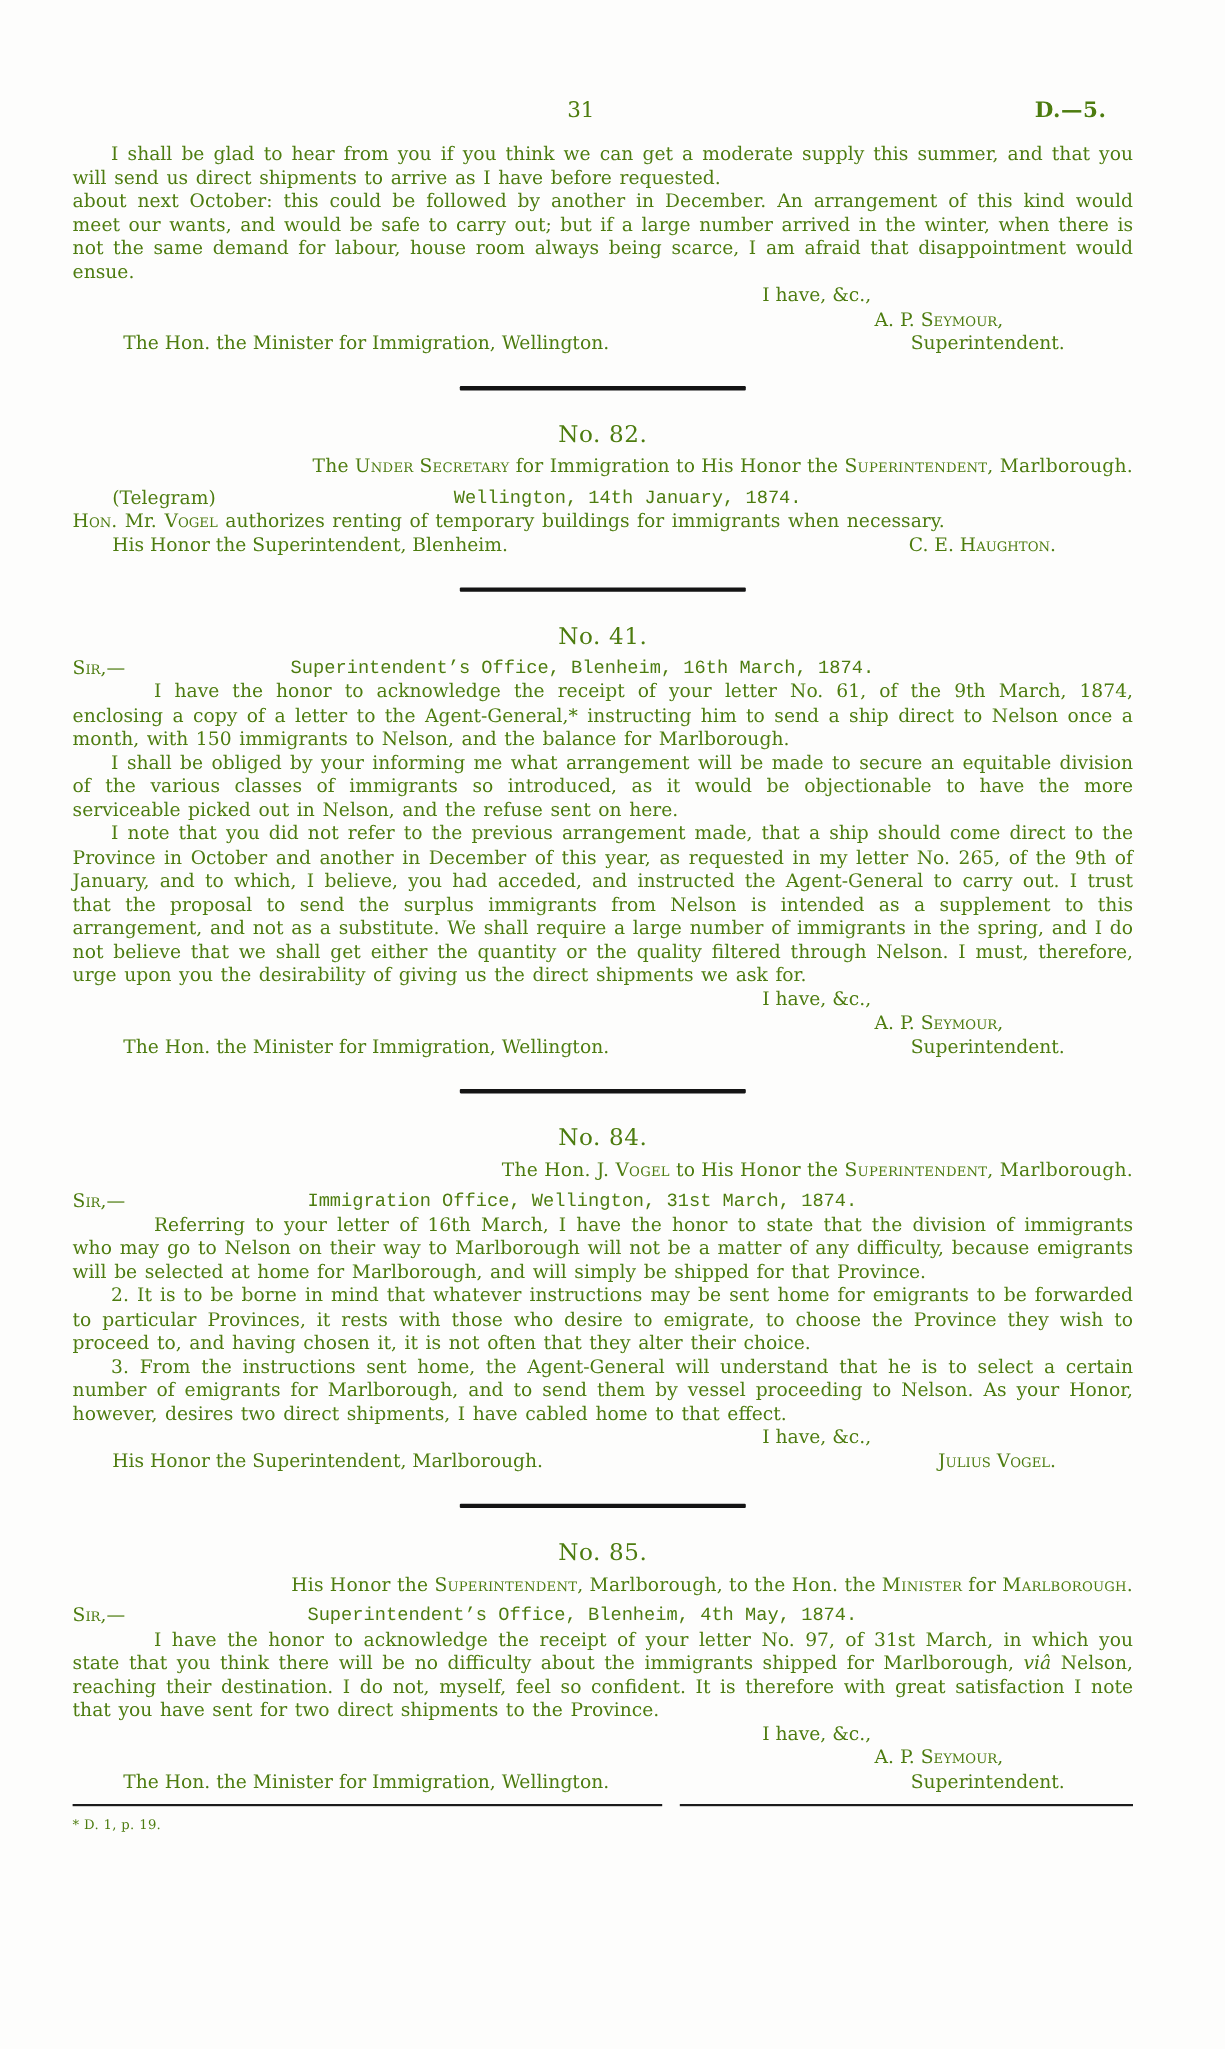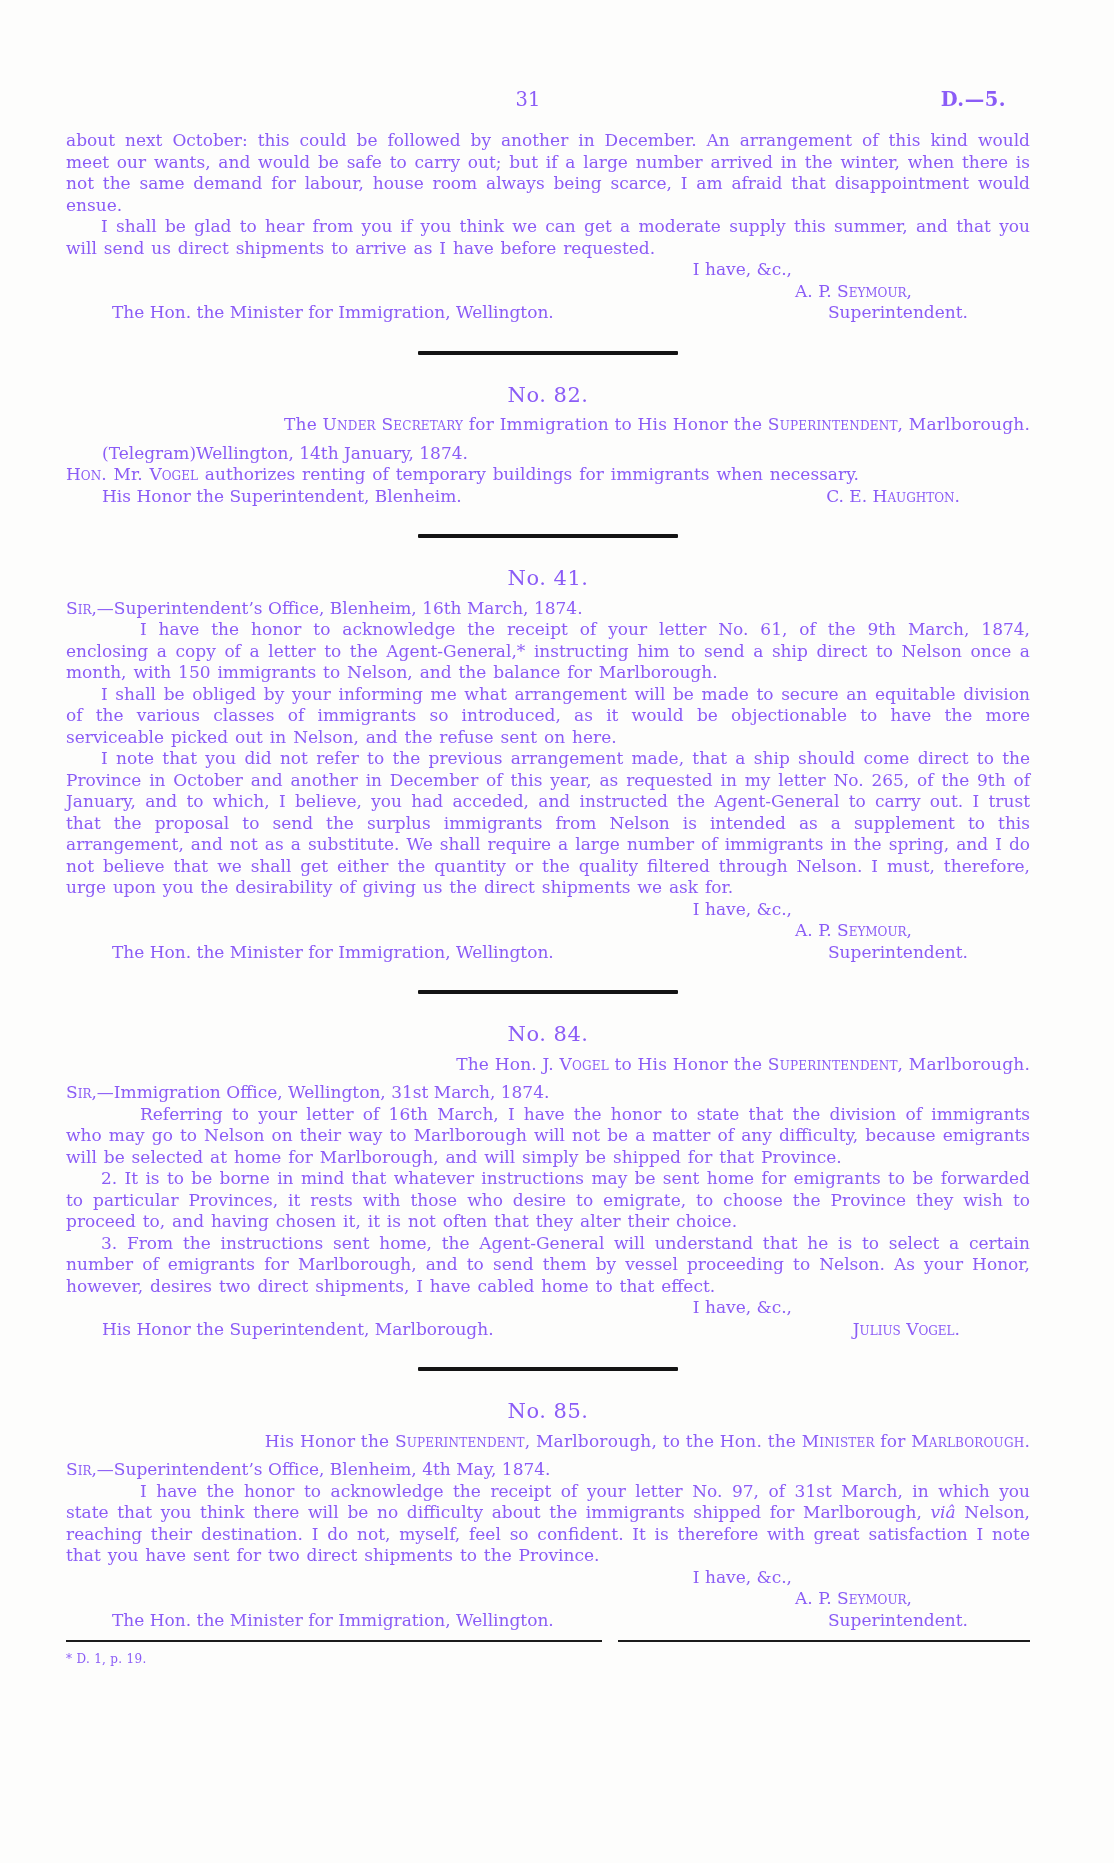--- a/index.html
+++ b/index.html
@@ -2,21 +2,21 @@
 <html><head>
 <meta charset="utf-8">
 <style>
   html,body{margin:0;padding:0;background:#ffffff;}
   .page{
     position:relative;
     width:1114px;height:1863px;
     box-sizing:border-box;
     padding:88px 84px 0 66px;
     background:#fdfdfc;
-    color:#8b5cf6;
+    color:#4d7c0f;
     font-family:"DejaVu Serif","Liberation Serif",serif;
     font-size:17px;line-height:21.5px;
     overflow:hidden;
   }
   .sc{font-variant:small-caps;}
   .it{font-style:italic;}
 
   .pg-head{position:relative;height:26px;margin-bottom:16px;font-size:19.5px;line-height:24px;}
   .pg-num{position:absolute;left:0;right:40px;text-align:center;}
   .doc-ref{position:absolute;right:24px;top:0;font-weight:700;letter-spacing:.5px;}
@@ -25,21 +25,21 @@
   .ind-0{text-indent:0;}
   .ind-sm{text-indent:35px;}
   .ind-lg{text-indent:74px;}
 
   .letter{margin:0;}
   .letter-num{font-size:21px;font-weight:400;text-align:center;margin:0 0 8px 0;letter-spacing:.5px;}
   .letter-heading{text-align:right;margin:0 0 7px 0;letter-spacing:.2px;}
 
   .salutation-row{display:flex;}
   .salutation{white-space:nowrap;}
-  .dateline{flex:1;text-align:left;padding-right:85px;}
+  .dateline{flex:1;text-align:center;padding-right:85px;font-family:Liberation Mono, monospace;}
   .telegram-label{white-space:nowrap;padding-left:36px;}
 
   .valediction{text-align:right;padding-right:238px;}
   .sig-name{text-align:right;padding-right:118px;}
   .addr-row{display:flex;justify-content:space-between;}
   .addressee{padding-left:46px;}
   .addressee.pl-sm{padding-left:36px;}
   .sig-role{text-align:right;padding-right:62px;}
   .sig-inline{text-align:left;padding-right:70px;}
 
@@ -55,22 +55,22 @@
 <body>
 
 <div class="page">
 
   <header class="pg-head">
     <div class="pg-num">31</div>
     <div class="doc-ref">D.—5.</div>
   </header>
 
   <section class="letter">
+    <p class="para ind-sm"><span>I shall be glad to hear from you if you think we can get a moderate supply this summer, and that you will send us direct shipments to arrive as I have before requested.</span></p>
     <p class="para ind-0"><span>about next October: this could be followed by another in December.  An arrangement of this kind would meet our wants, and would be safe to carry out; but if a large number arrived in the winter, when there is not the same demand for labour, house room always being scarce, I am afraid that disappointment would ensue.</span></p>
-    <p class="para ind-sm"><span>I shall be glad to hear from you if you think we can get a moderate supply this summer, and that you will send us direct shipments to arrive as I have before requested.</span></p>
     <div class="valediction">I have, &amp;c.,</div>
     <div class="sig-name"><span>A. P. </span><span class="sc">Seymour</span><span>,</span></div>
     <div class="addr-row">
       <div class="addressee">The Hon. the Minister for Immigration, Wellington.</div>
       <div class="sig-role">Superintendent.</div>
     </div>
   </section>
 
   <div class="divider"></div>
 

